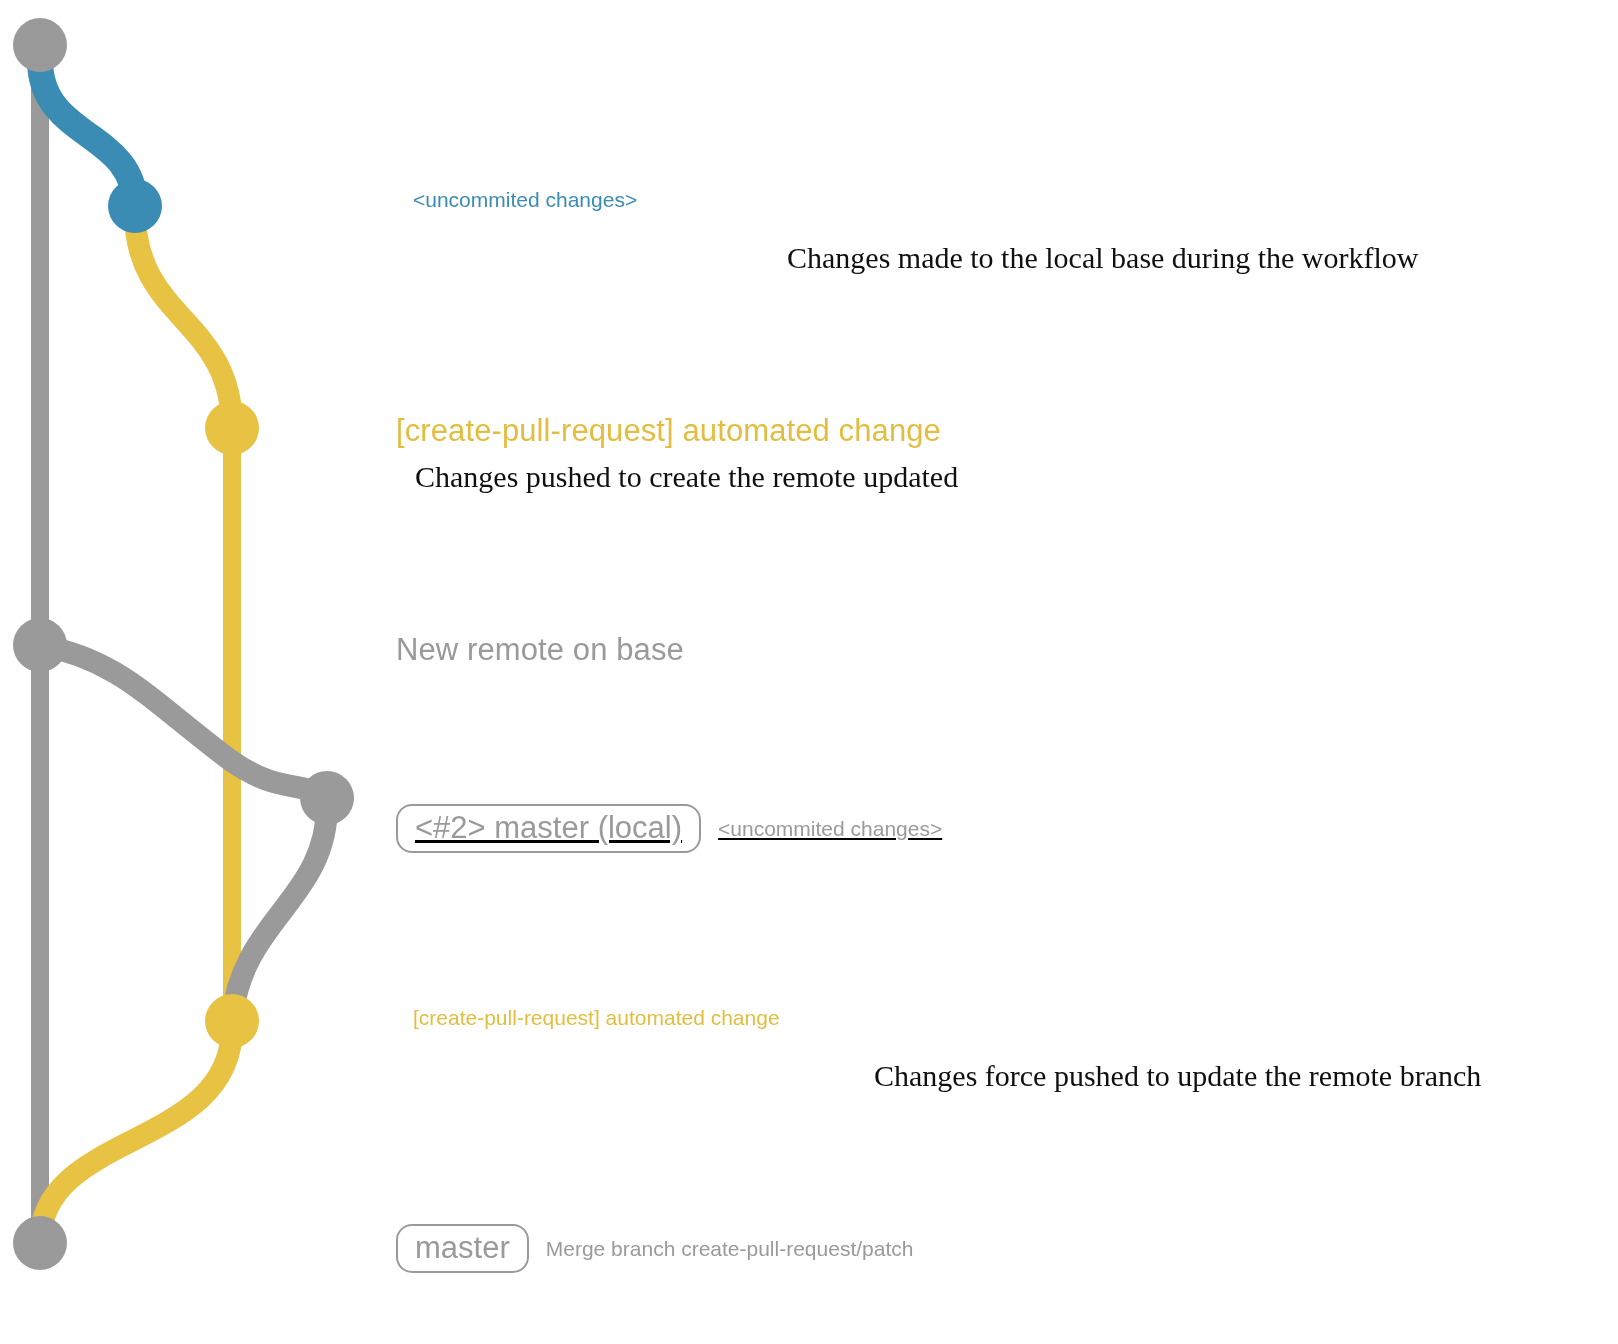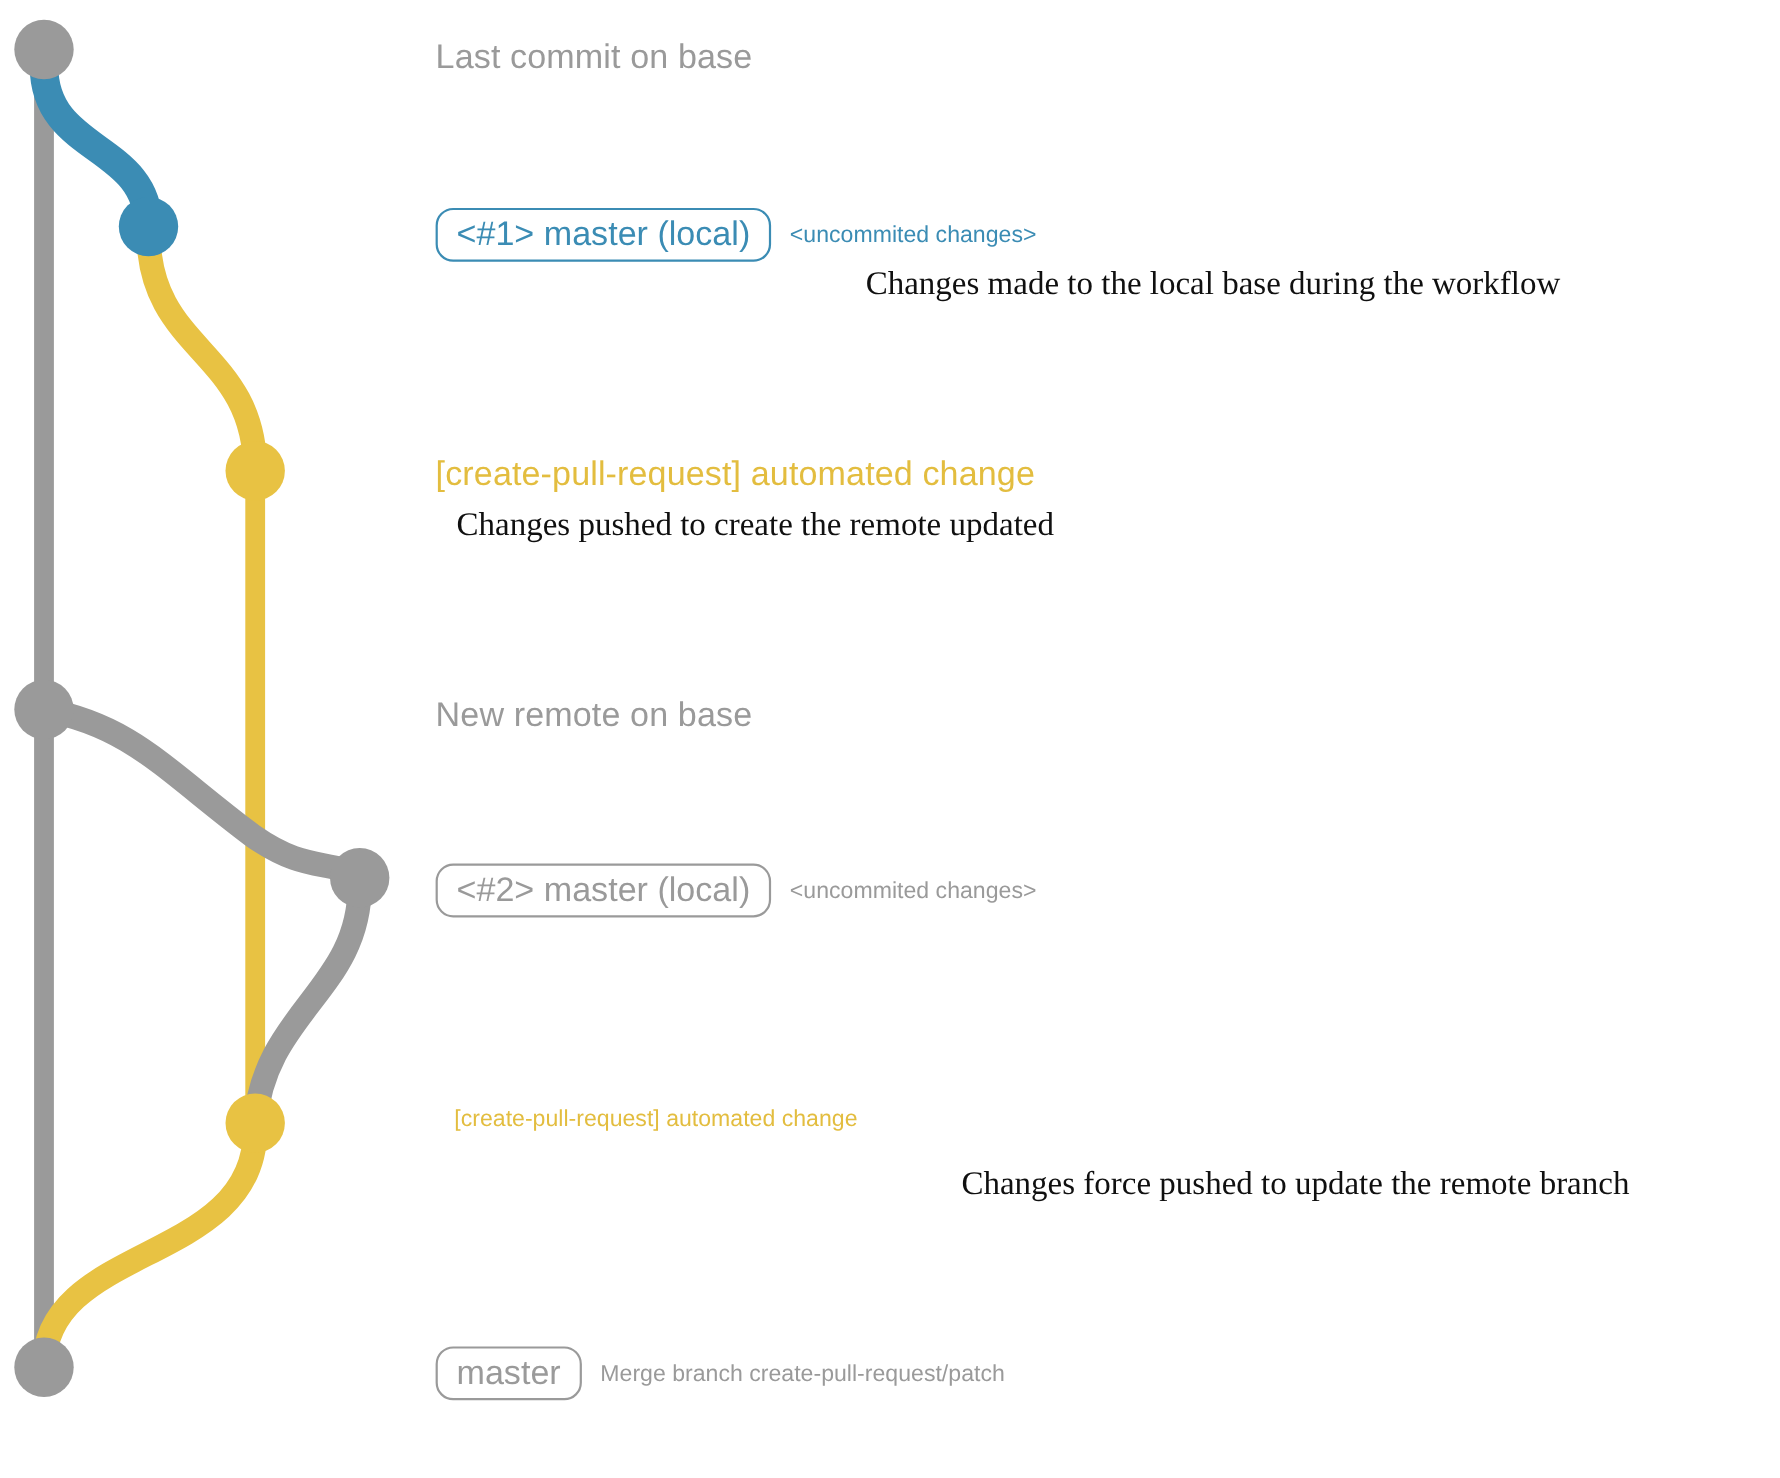--- a/index.html
+++ b/index.html
@@ -108,42 +108,36 @@
   <circle cx="135" cy="206" r="27" fill="#3b8cb4"></circle>
   <circle cx="232" cy="428" r="27" fill="#e8c243"></circle>
   <circle cx="40" cy="645" r="27" fill="#9a9a9a"></circle>
   <circle cx="327" cy="798" r="27" fill="#9a9a9a"></circle>
   <circle cx="232" cy="1021" r="27" fill="#e8c243"></circle>
   <circle cx="40" cy="1243" r="27" fill="#9a9a9a"></circle>
 </svg>
 
 <div id="labels-layer">
 
-  <div class="row" style="left:396px; top:34px;">
-    <span class="plain-title c-gray">Last commit on base</span>
-  </div>
 
   <div class="row" style="left:396px; top:189px;">
-    <span class="pill c-blue">
-      <span class="pill-text">&lt;#1&gt; master (local)</span>
-    </span>
     <span class="commit-msg c-blue">&lt;uncommited changes&gt;</span>
   </div>
   <div class="desc" style="left:787px; top:243px;">Changes made to the local base during the workflow</div>
 
   <div class="row" style="left:396px; top:413px;">
     <span class="plain-title c-yellow">[create-pull-request] automated change</span>
   </div>
   <div class="desc" style="left:415px; top:462px;">Changes pushed to create the remote updated</div>
 
   <div class="row" style="left:396px; top:632px;">
     <span class="plain-title c-gray">New remote on base</span>
   </div>
 
-  <div class="row" style="left:396px; top:785px;">
+  <div class="row" style="left:396px; top:804px;text-decoration:underline;">
     <span class="pill c-gray">
       <span class="pill-text">&lt;#2&gt; master (local)</span>
     </span>
     <span class="commit-msg c-gray">&lt;uncommited changes&gt;</span>
   </div>
 
   <div class="row" style="left:396px; top:1007px;">
     <span class="commit-msg c-yellow">[create-pull-request] automated change</span>
   </div>
   <div class="desc" style="left:874px; top:1061px;">Changes force pushed to update the remote branch</div>

